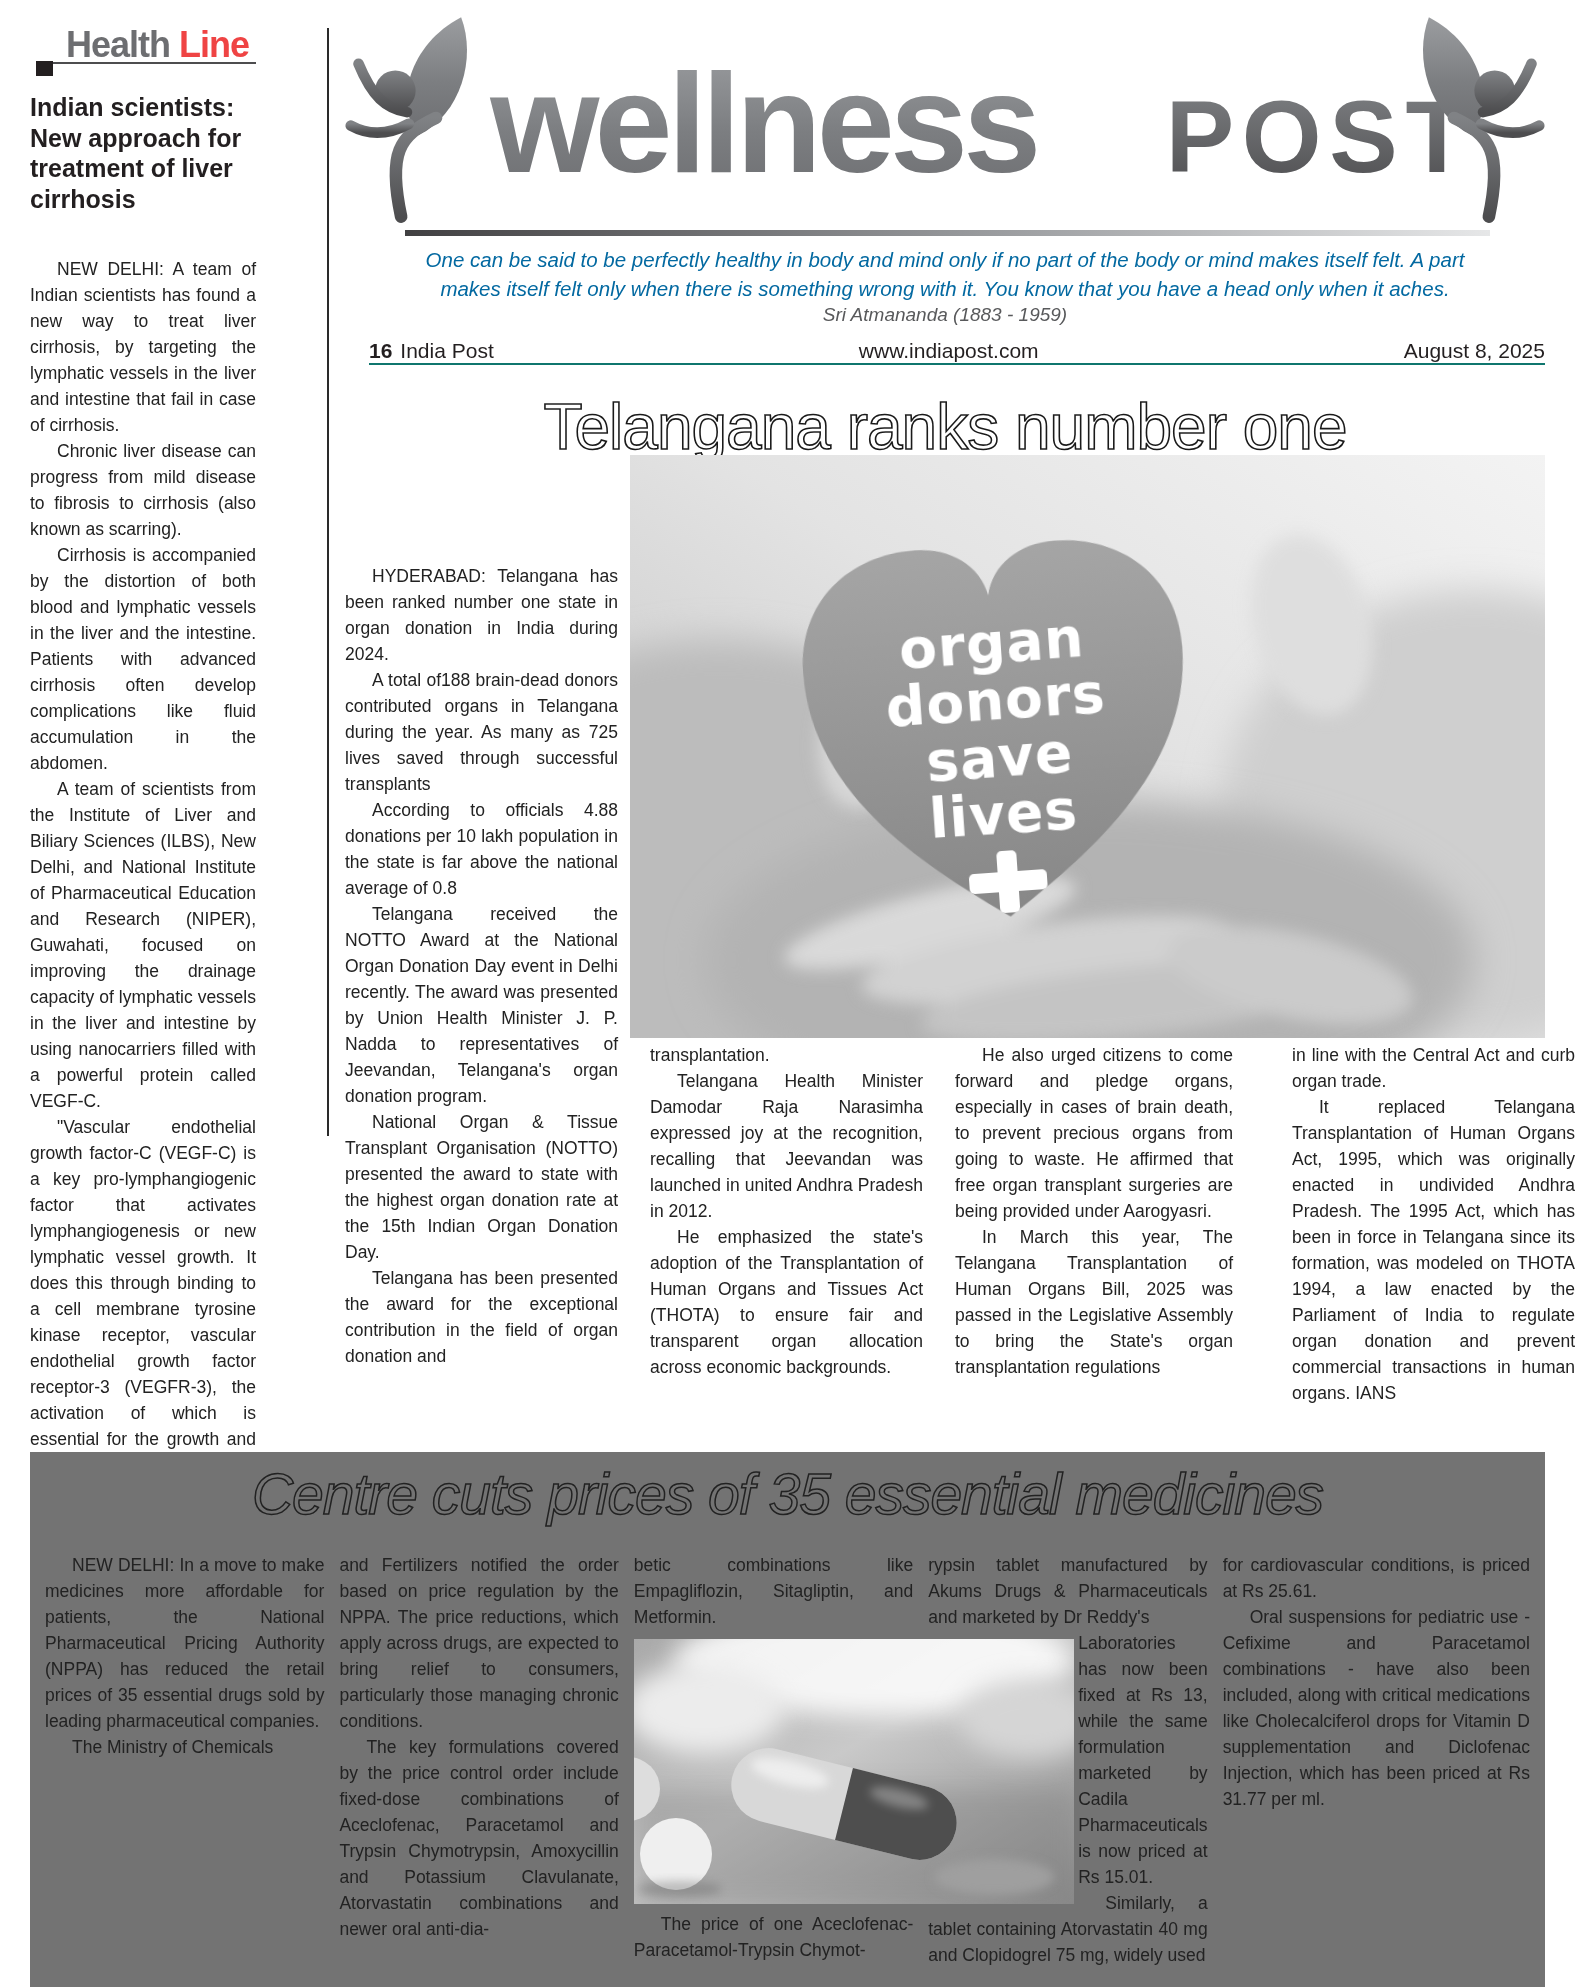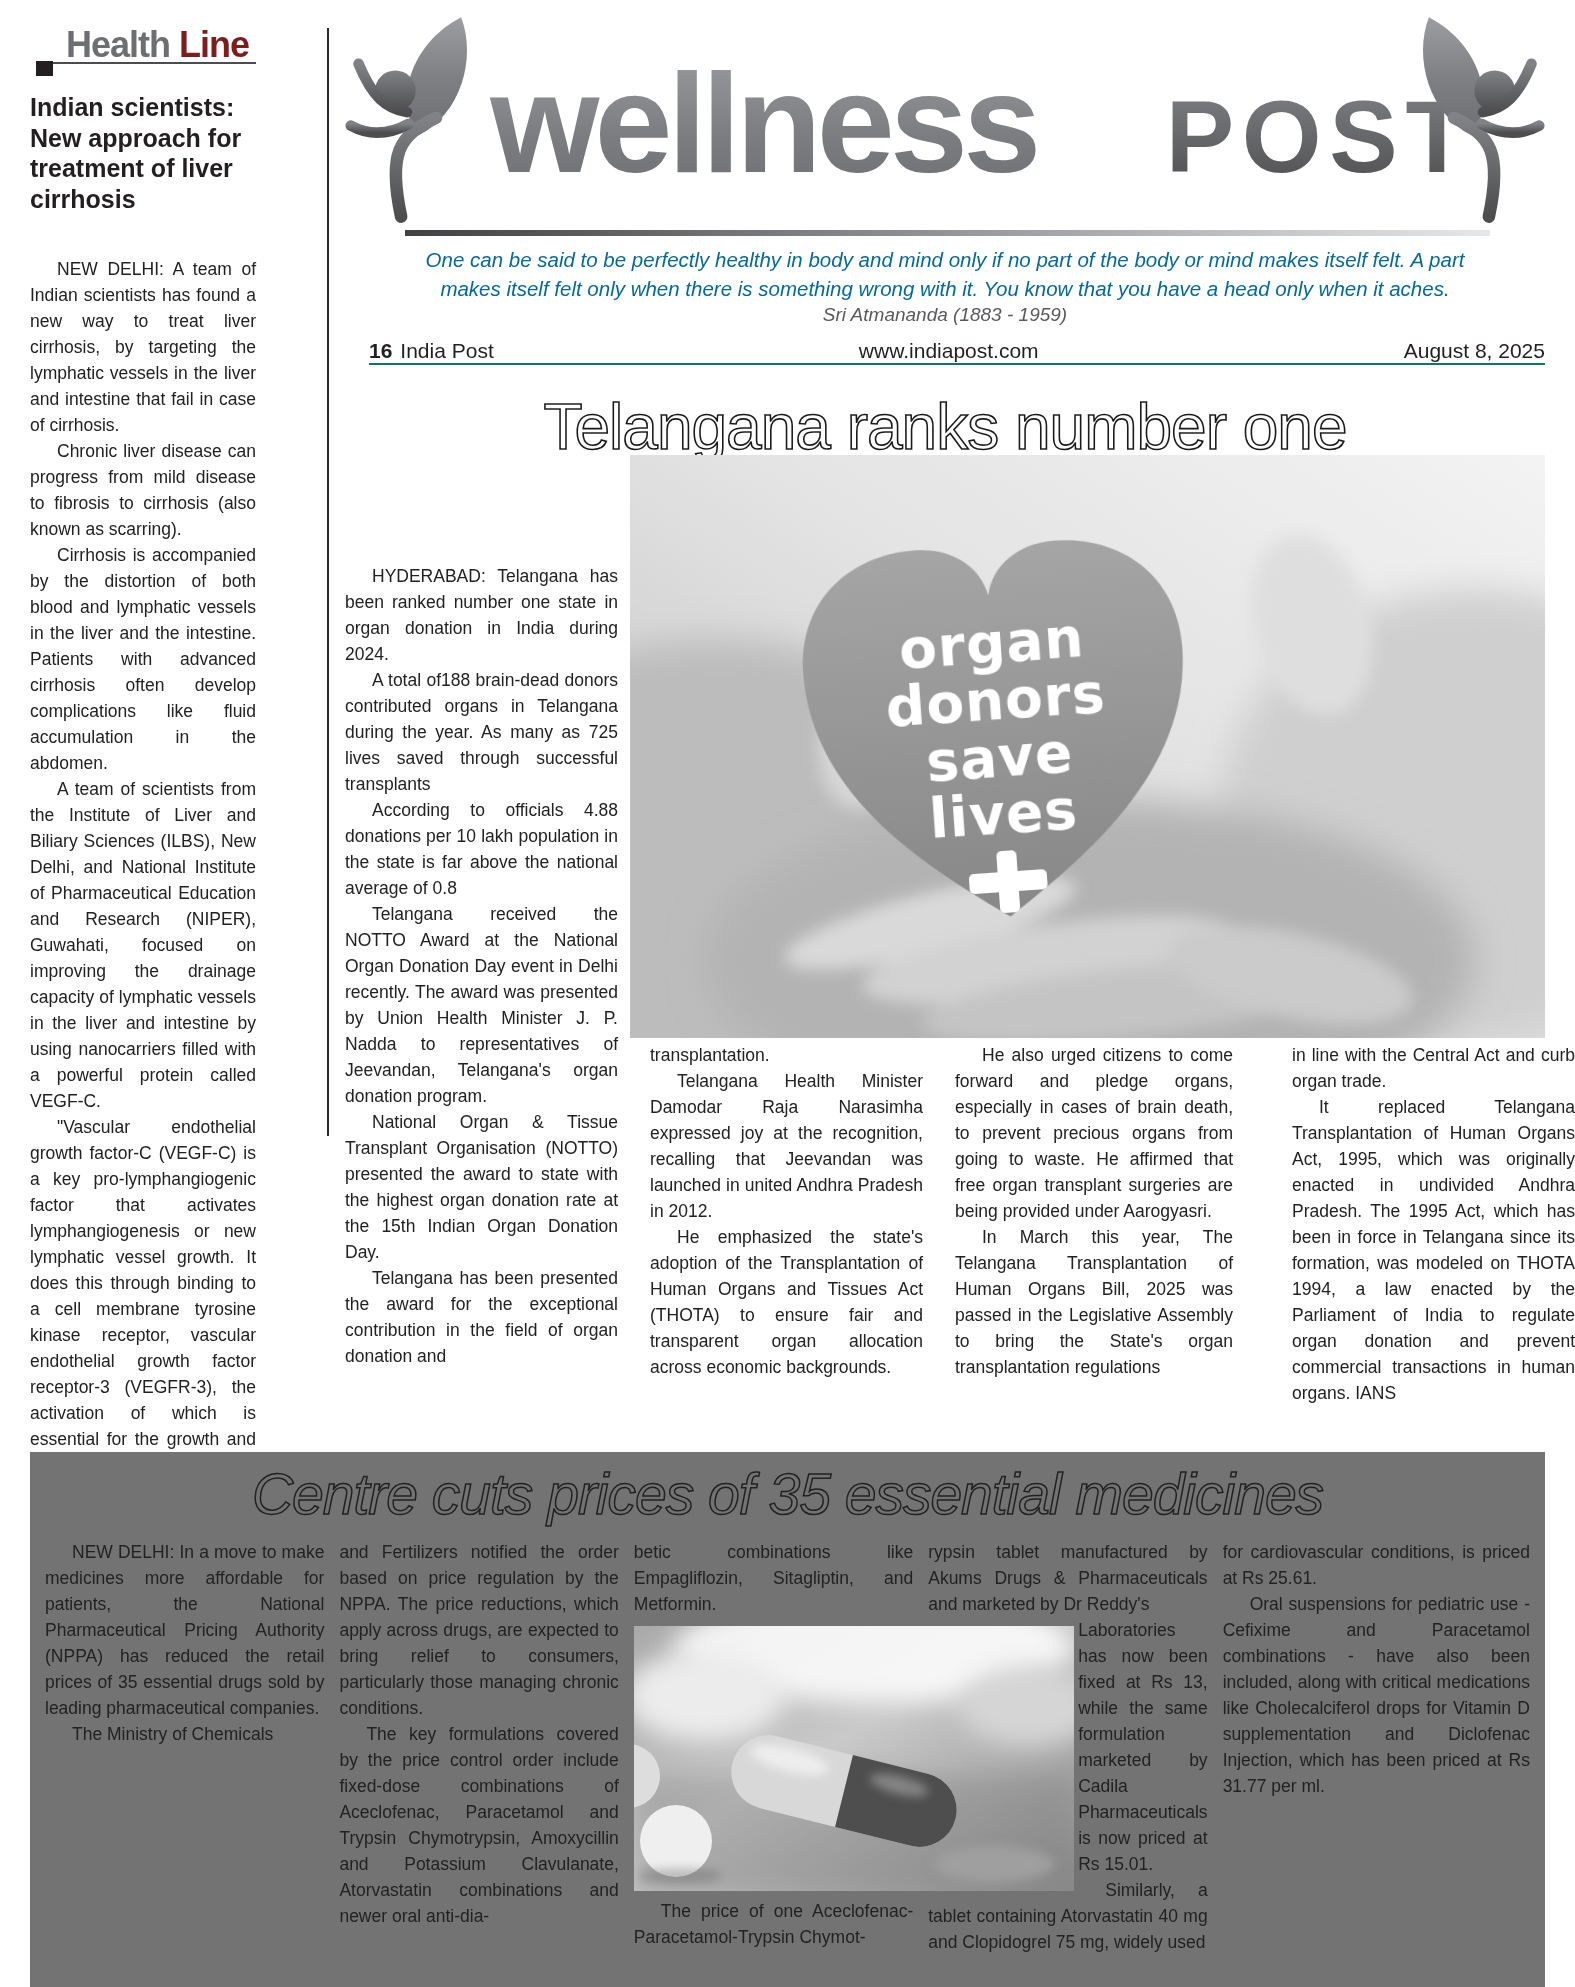--- a/index.html
+++ b/index.html
@@ -19,21 +19,21 @@
     text-indent: 27px; color: #222;
   }
   .flush > p:first-child { text-indent: 0; }
   .no-indent { text-indent: 0; }
   .byline { font-weight: normal; }
 
   
   .sidebar { left: 30px; top: 24px; width: 226px; }
   .hl-title { font-size: 36px; font-weight: bold; padding-left: 36px; white-space: nowrap; letter-spacing: -1px; }
   .hl-health { color: #6d6e71; text-align: right; }
-  .hl-line { color: #7f1d1d; }
+  .hl-line { color: #ef4444; }
   .hl-rule-row { display: flex; align-items: flex-start; margin-top: -5px; }
   .hl-square { width: 17px; height: 15px; background: #231f20; margin-left: 6px; flex: 0 0 auto; }
   .hl-rule { flex: 1; height: 2px; background: #4d4d4f; margin-top: 1px; }
   .sb-headline { margin-top: 16px; font-size: 25px; line-height: 1.22; font-weight: bold; color: #231f20; }
   .sb-paras { margin-top: 42px; }
   .vdivider { left: 327px; top: 28px; width: 2px; height: 1108px; background: #2a2a2a; }
 
   
   .masthead { left: 345px; top: 2px; width: 1200px; text-align: center; }
   .logo-svg { display: block; margin: 0 auto; }
@@ -58,21 +58,21 @@
   .col4 { left: 1292px; top: 1042px; width: 283px; }
   .hands-photo { left: 630px; top: 455px; width: 915px; height: 583px; }
   .heart-text { fill: #ffffff; font-family: "DejaVu Sans", sans-serif; font-weight: bold; font-size: 55px; text-anchor: middle; letter-spacing: 1px; }
 
   
   .bottom { left: 30px; top: 1452px; width: 1515px; height: 535px; background: #737373; padding: 6px 15px 0 15px; }
   .bottom-headline {
     text-align: center; font-size: 57px; font-style: italic; line-height: 72px; letter-spacing: -1px; color: #222;
     -webkit-text-fill-color: transparent; -webkit-text-stroke: 1.5px #222;
   }
-  .bottom-cols { display: flex; gap: 15px; margin-top: 9px; }
+  .bottom-cols { display: flex; gap: 15px; margin-top: 22px; }
   .bcol { flex: 1; min-width: 0; }
   .bcol5 { flex: 1.1; }
   .pills-photo { display: block; width: 440px; height: 265px; margin: 9px 0 7px 0; position: relative; z-index: 2; }
   .wrapzone { }
   .photo-spacer { float: left; width: 150px; height: 268px; }
 </style>
 </head>
 <body>
 
 <div class="page">

